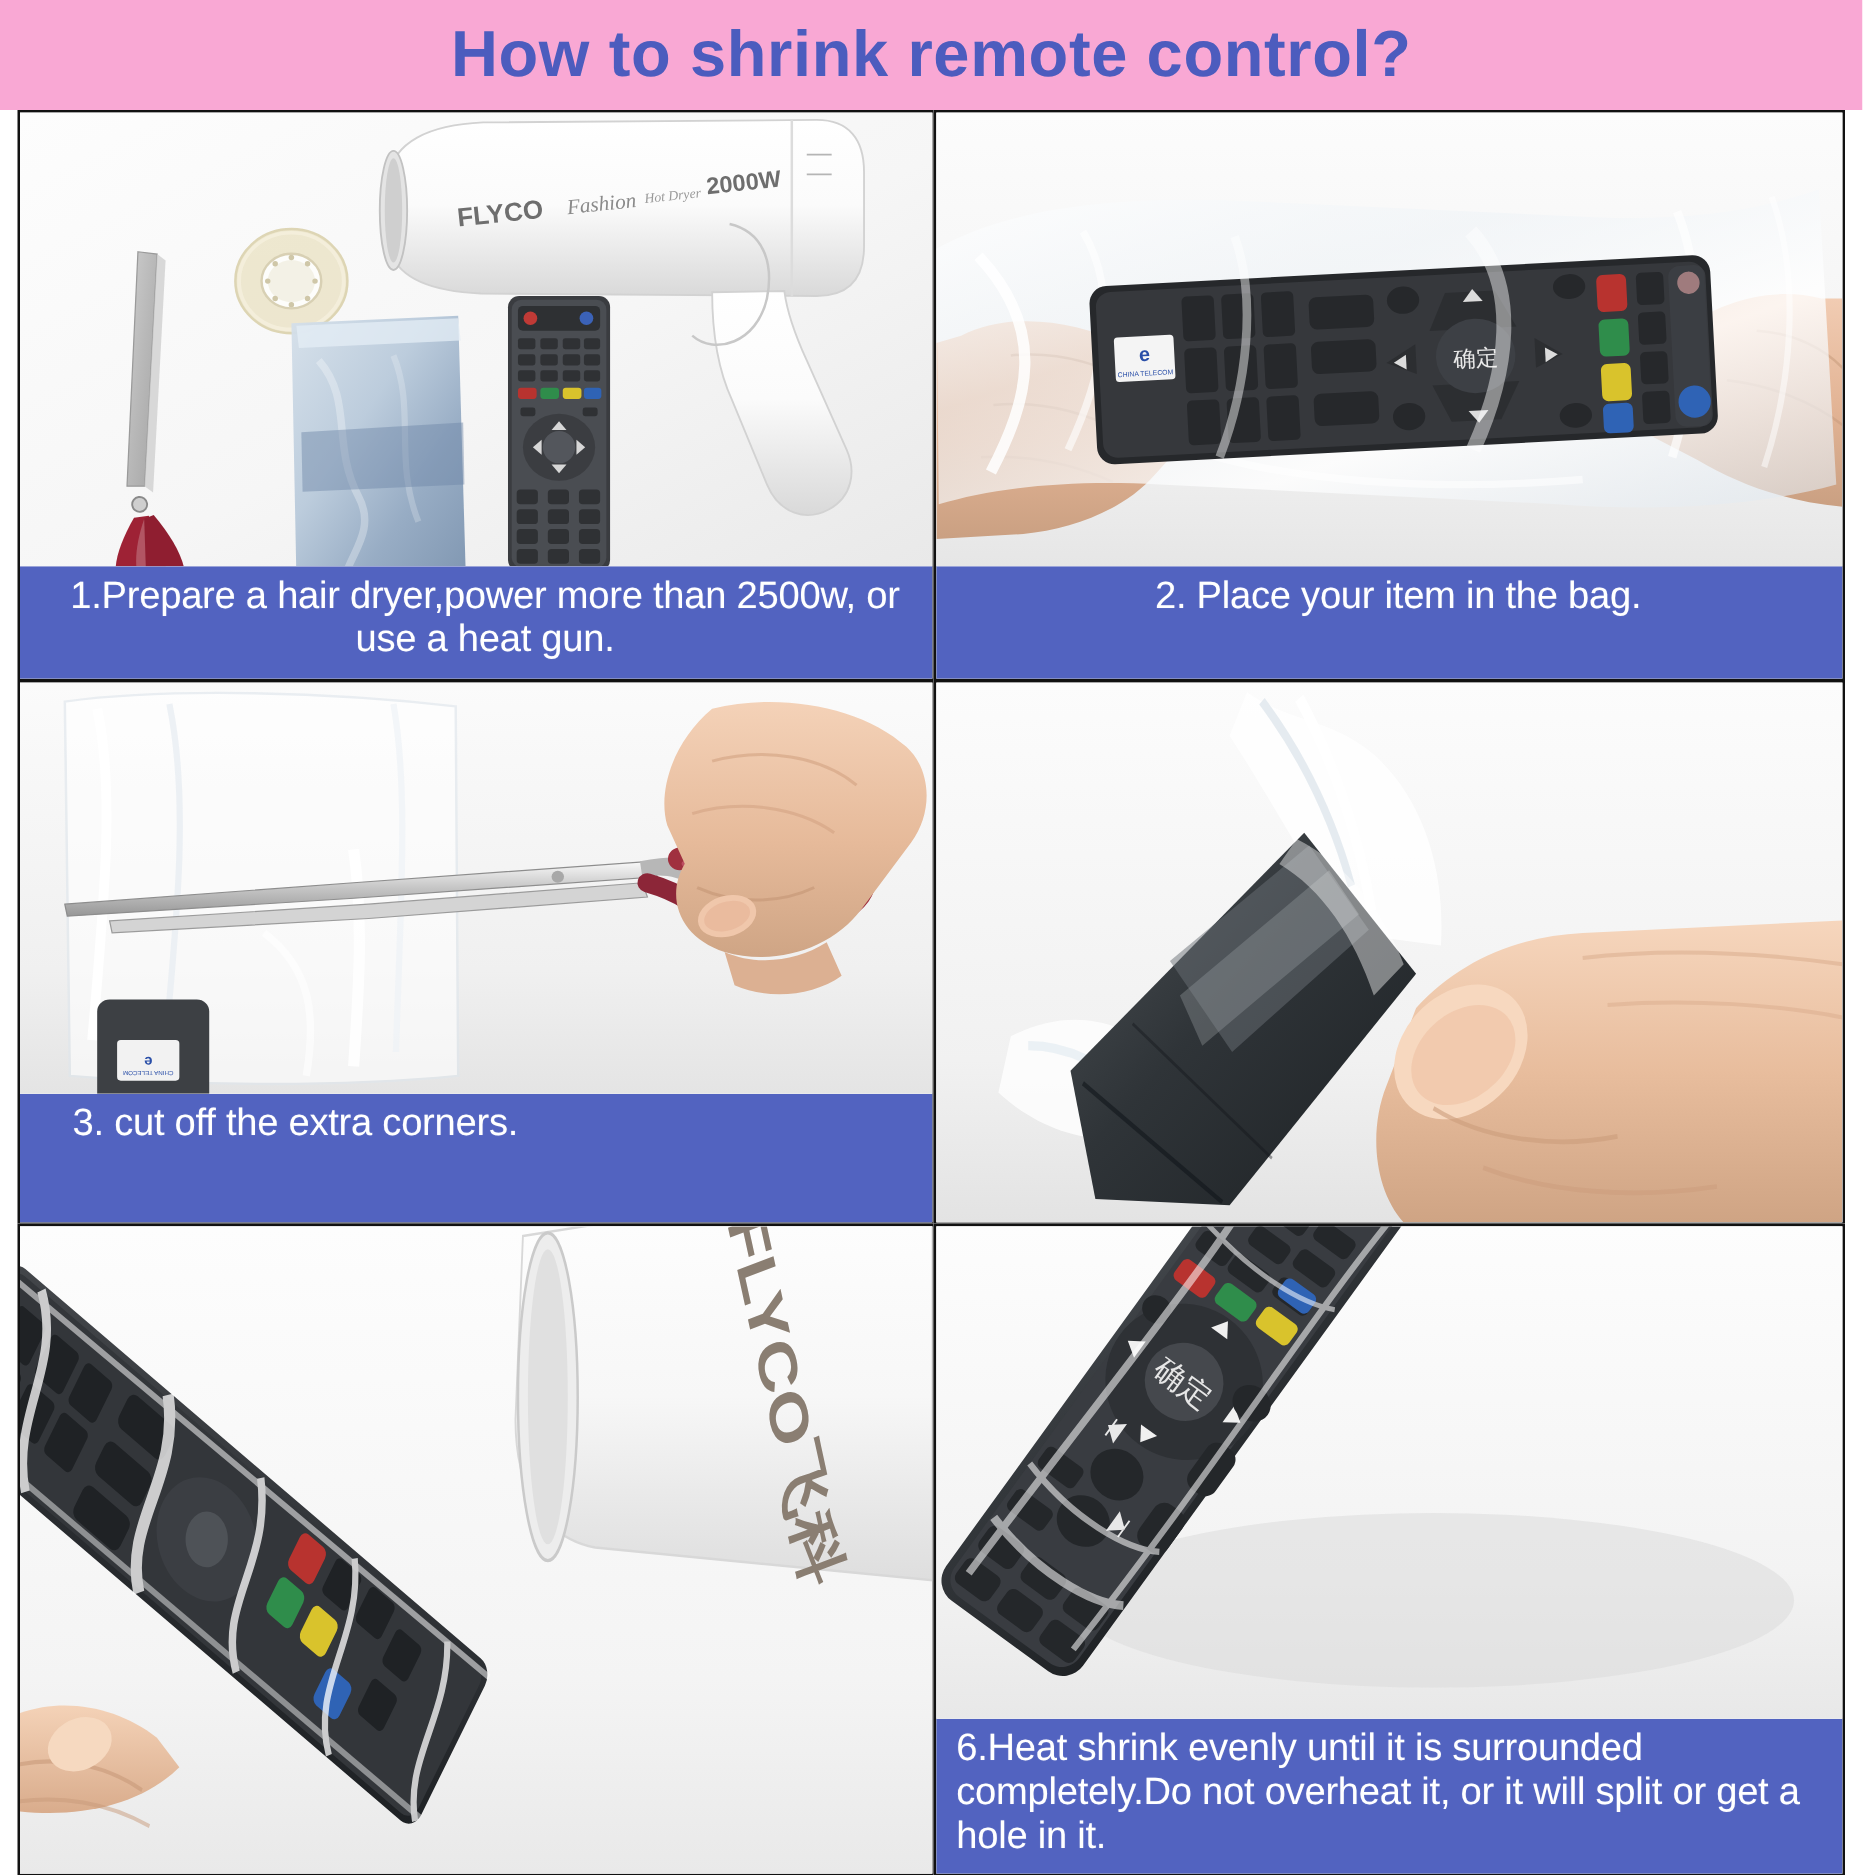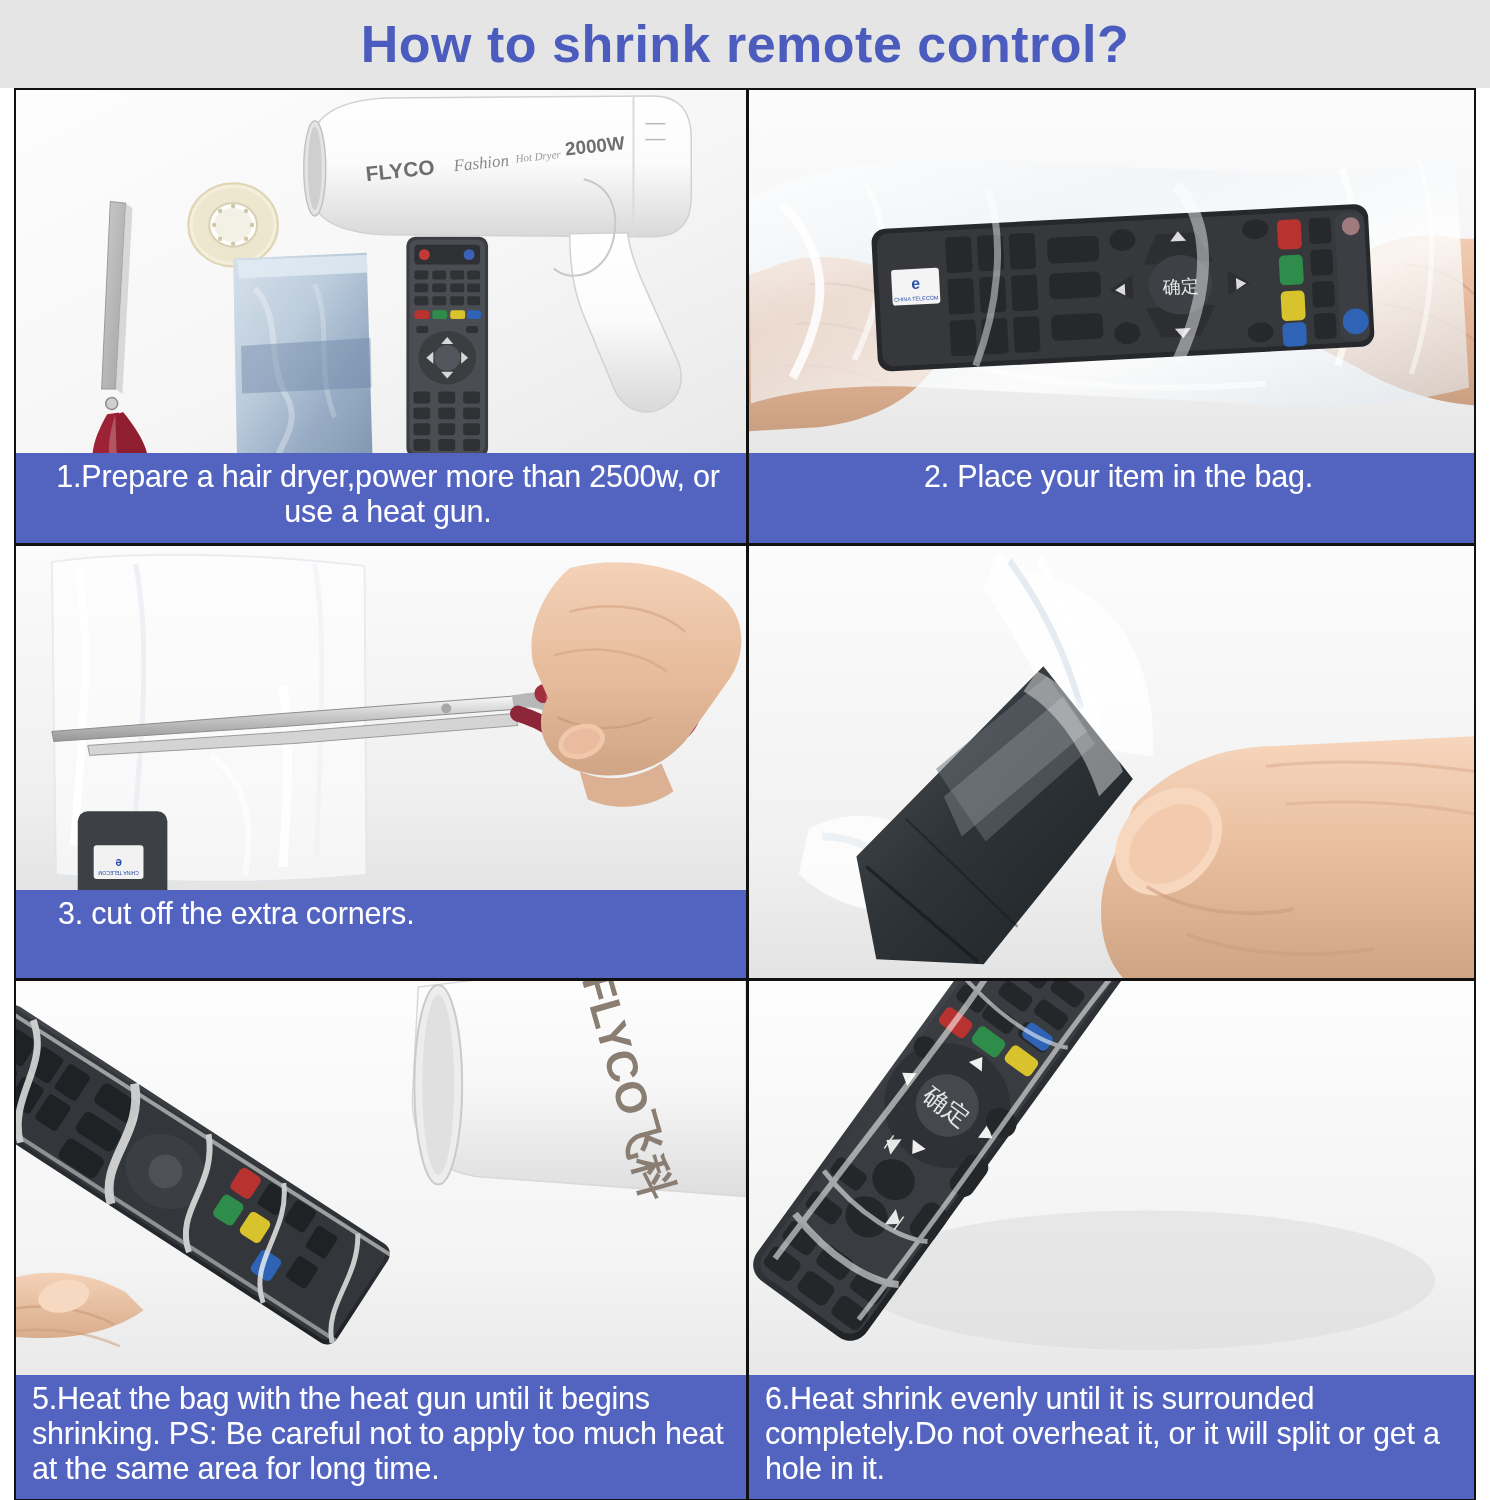--- a/index.html
+++ b/index.html
@@ -14,21 +14,21 @@
     width: 1490px; height: 1500px;
     background: #ffffff;
   }
 
   
   .title-bar {
     height: 88px;
     display: flex;
     align-items: center;
     justify-content: center;
-    background: #e5e5e5;
+    background: #f9a8d4;
   }
   .title-text {
     font-size: 52px;
     font-weight: bold;
     color: #4c5cbe;
     letter-spacing: 0.5px;
     line-height: 1;
     font-family: "Liberation Sans", sans-serif;
   }
 
@@ -70,21 +70,21 @@
     font-weight: 400;
     padding: 6px 2px 7px 16px;
     font-family: "Liberation Sans", sans-serif;
     letter-spacing: -0.2px;
     text-shadow: 0 0 1px rgba(255,255,255,0.25);
     flex: 0 0 auto;
   }
 
   
   .r1 .caption { height: 90px; text-align: center; }
-  .r2 .caption { height: 88px; padding-left: 42px; }
+  .r2 .caption { height: 103px; padding-left: 42px; }
   .r3 .caption { height: 124px; }
 </style>
 </head>
 <body>
 
 <div id="page">
 
   <div class="title-bar">
     <div class="title-text">How to shrink remote control?</div>
   </div>
@@ -515,21 +515,20 @@
           </g>
 
           <g>
             <path d="M-10 300 C30 286 76 292 110 312 L128 330 C96 354 44 362 -10 356 Z" fill="url(#skin5)"></path>
             <path d="M-10 330 C28 322 68 328 98 344" fill="none" stroke="#c89a7a" stroke-width="2.5" opacity="0.6"></path>
             <path d="M-10 352 C32 346 72 352 104 366" fill="none" stroke="#c89a7a" stroke-width="2.5" opacity="0.5"></path>
             <ellipse cx="48" cy="316" rx="26" ry="16" fill="#f6d9c0" transform="rotate(-12 48 316)"></ellipse>
           </g>
         </svg>
       </div>
-      <div class="caption">5.Heat the bag with the heat gun until it begins shrinking. PS: Be careful not to apply too much heat at the same area for long time.</div>
     </div>
 
     <div class="cell col2 r3">
       <div class="photo">
         <svg viewBox="0 0 729 395" preserveAspectRatio="none">
           <defs>
             <linearGradient id="bgw6" x1="0" y1="0" x2="0" y2="1">
               <stop offset="0%" stop-color="#fdfdfd"></stop>
                 <stop offset="70%" stop-color="#f3f3f3"></stop>
                 <stop offset="100%" stop-color="#e8e8e8"></stop>

